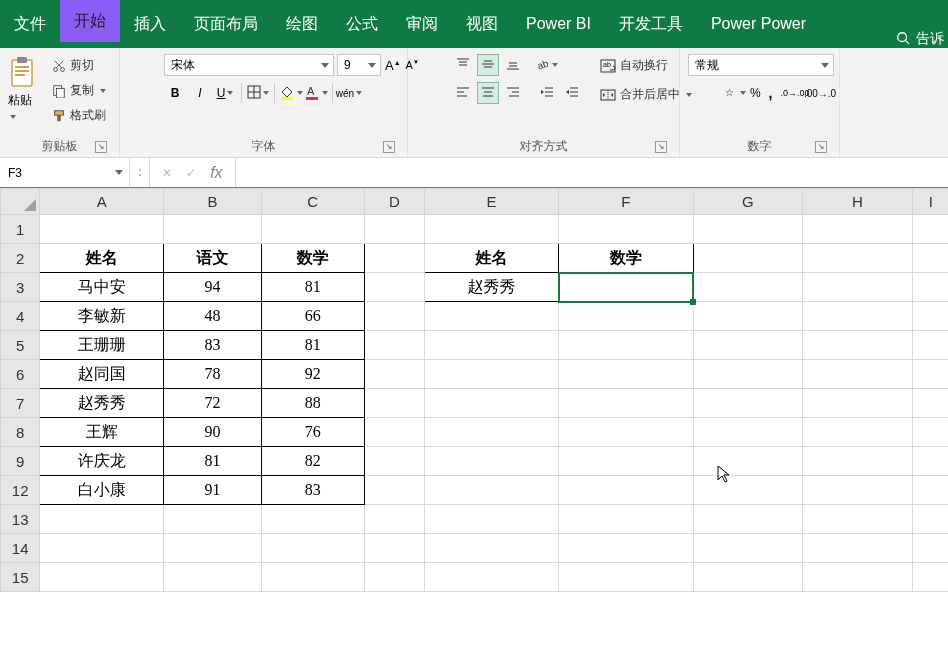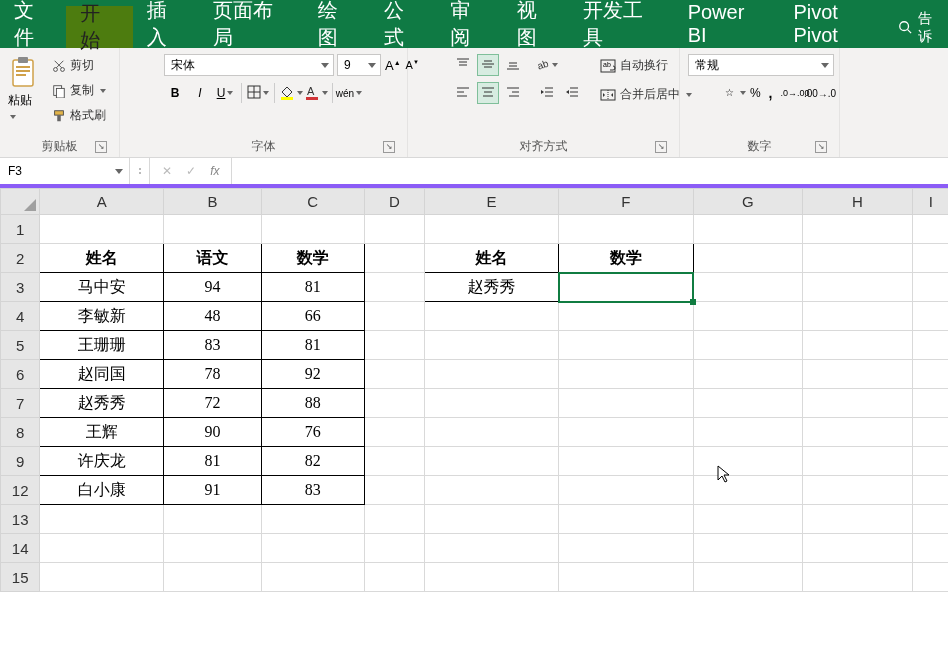--- a/index.html
+++ b/index.html
@@ -18,37 +18,37 @@
     background: #0f7a44;
     color: #fff;
     height: 48px;
     display: flex;
     align-items: stretch;
   }
   .tabstrip .tab {
     display: flex;
     align-items: center;
     padding: 8px 14px;
-    font-size: 20px;
+    font-size: 16px;
     cursor: default;
   }
   .tabstrip .tab.file {
     background: #0f7a44;
   }
   .tabstrip .tab.active {
-    background: #4d7c0f;
+    background: #8b5cf6;
     color: #222;
     border-top: 0;
-    margin-top: 6px;
+    margin-top: 0;
     height: 42px;
   }
   .tabstrip .spacer { flex: 1; }
   .tabstrip .tell {
     display: flex;
-    align-items: center;
+    align-items: flex-end;
     gap: 6px;
     padding-right: 4px;
     font-size: 14px;
     margin-top: 8px;
   }
 
   
   .ribbon {
     background: #f3f2f1;
     border-bottom: 1px solid #d8d8d8;
@@ -128,21 +128,20 @@
   .combo .caret {
     border-top: 5px solid #666;
     border-left: 4px solid transparent;
     border-right: 4px solid transparent;
     margin-left: 4px;
   }
 
   .big-paste {
     display: flex;
     flex-direction: column;
-    align-items: center;
     padding: 2px 4px 0 0;
   }
   .big-paste svg { margin-bottom: 2px; }
 
   .squarebtn {
     width: 22px;
     height: 22px;
     display: inline-flex;
     align-items: center;
     justify-content: center;
@@ -150,21 +149,21 @@
   }
   .squarebtn.active {
     background: #d7ece1;
     border-color: #7fbf9a;
   }
 
   
   .fbar {
     display: flex;
     align-items: stretch;
-    border-bottom: 4px solid #8b5cf6;
+    border-bottom: 1px solid #8b5cf6;
     height: 30px;
     background: #fff;
   }
   .namebox {
     width: 130px;
     border-right: 1px solid #d8d8d8;
     display: flex;
     align-items: center;
     padding-left: 8px;
     position: relative;
@@ -185,21 +184,21 @@
     background-position: 50% 40%, 50% 60%;
   }
   .fbar-btns {
     display: flex;
     align-items: center;
     gap: 14px;
     padding: 0 12px;
     color: #bbb;
     border-right: 1px solid #d8d8d8;
   }
-  .fbar-btns .fx { font-style: italic; color: #888; font-size: 12px; }
+  .fbar-btns .fx { font-style: italic; color: #888; font-size: 16px; }
   .fbar-input {
     flex: 1;
     border: none;
     outline: none;
     padding-left: 8px;
     font-size: 13px;
   }
 
   
   .sheet {
@@ -291,23 +290,23 @@
 
 <div class="tabstrip">
   <div class="tab file">文件</div>
   <div class="tab active">开始</div>
   <div class="tab">插入</div>
   <div class="tab">页面布局</div>
   <div class="tab">绘图</div>
   <div class="tab">公式</div>
   <div class="tab">审阅</div>
   <div class="tab">视图</div>
+  <div class="tab">Power BI</div>
   <div class="tab">开发工具</div>
-  <div class="tab">Power BI</div>
-  <div class="tab">Pivot Pivot</div>
+  <div class="tab">Power Power</div>
   <div class="spacer"></div>
   <div class="tell">
     <span>
       <svg width="14" height="14" viewBox="0 0 16 16">
           <circle cx="7" cy="7" r="5" fill="none" stroke="#fff" stroke-width="1.5"></circle>
           <line x1="11" y1="11" x2="15" y2="15" stroke="#fff" stroke-width="1.5"></line>
         </svg>
     </span>
     <span>告诉</span>
   </div>

